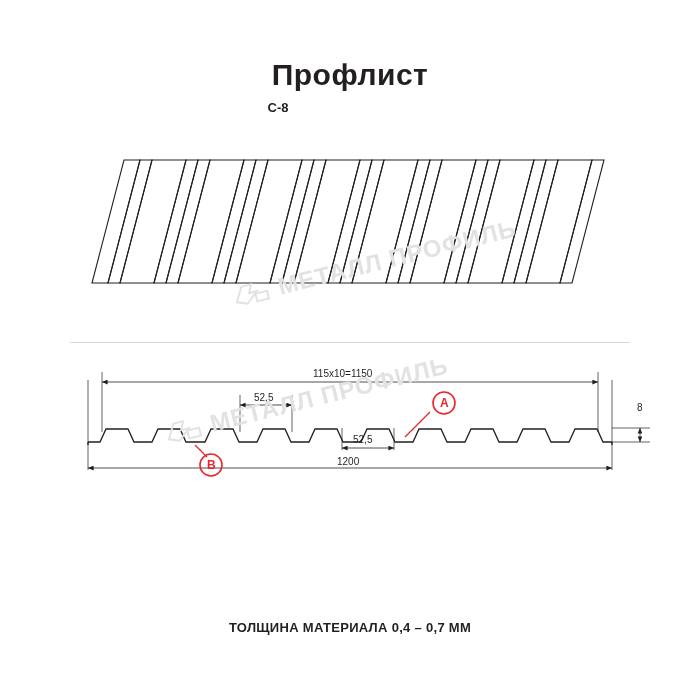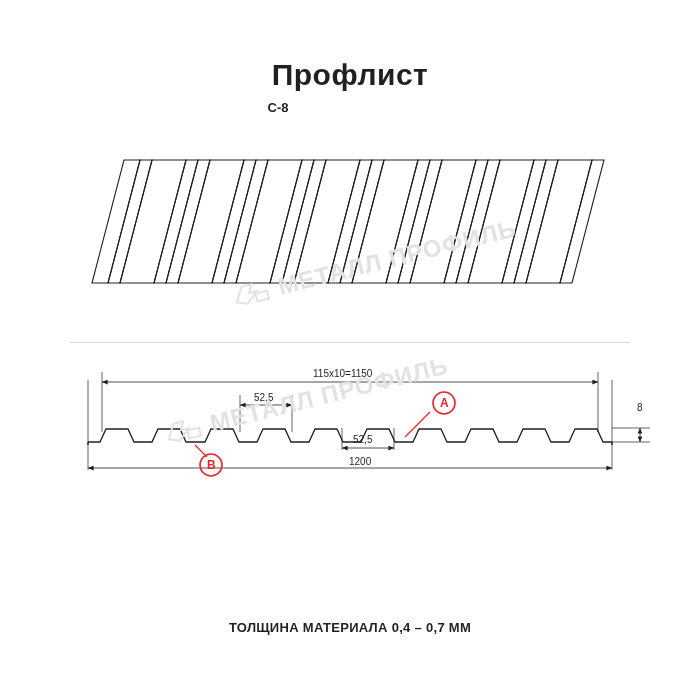--- a/index.html
+++ b/index.html
@@ -200,21 +200,21 @@
       <line x1="405" y1="87" x2="430" y2="62"></line>
       <line x1="195" y1="95" x2="207" y2="107"></line>
     </g>
     <g fill="none" stroke="#e8262c" stroke-width="1.6">
       <circle cx="444" cy="53" r="11"></circle>
       <circle cx="211" cy="115" r="11"></circle>
     </g>
   </svg>
 
   <div class="lbl" style="left:313px; top:368px;">115х10=1150</div>
-  <div class="lbl" style="left:337px; top:456px;margin-left:12px;">1200</div>
+  <div class="lbl" style="left:337px; top:456px;">1200</div>
   <div class="lbl" style="left:254px; top:392px;">52,5</div>
   <div class="lbl" style="left:353px; top:434px;">52,5</div>
   <div class="lbl" style="left:637px; top:402px;">8</div>
 
   <div class="lbl" style="left:440px; top:396px; color:#e8262c; font-weight:bold; font-size:12px;">A</div>
   <div class="lbl" style="left:207px; top:458px; color:#e8262c; font-weight:bold; font-size:12px;">B</div>
 
   <div class="wm wm1">
     <span class="mark">
       <svg width="40" height="28" viewBox="0 0 40 28">

